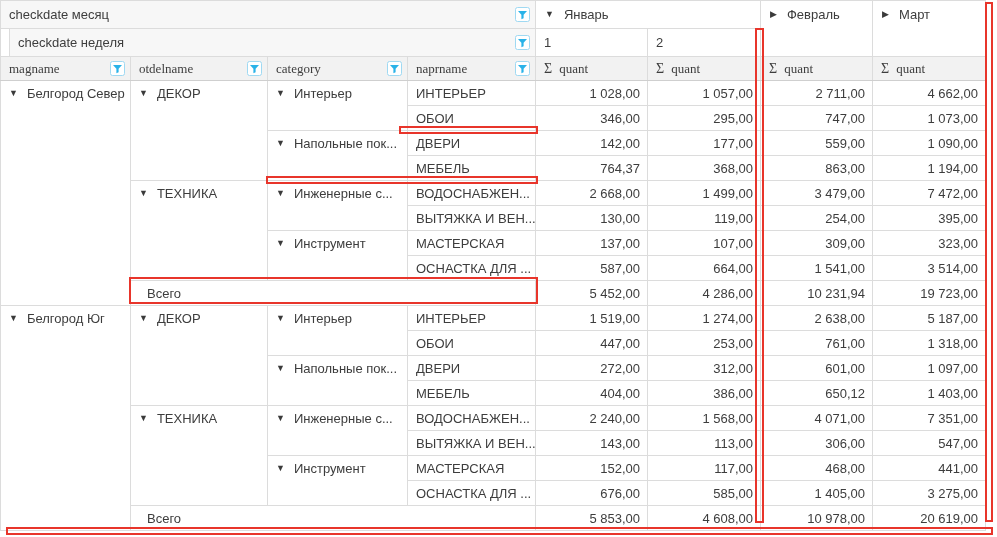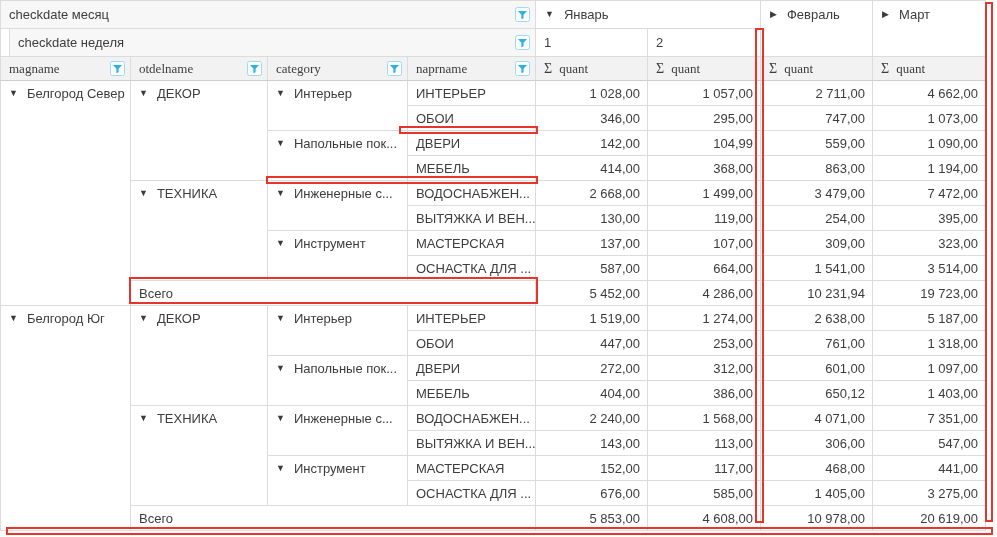--- a/index.html
+++ b/index.html
@@ -20,21 +20,21 @@
   .mwrap{display:flex;align-items:center;gap:10px;height:27px;padding-left:9px;}
   .weekcell{background:#fff;}
   .wwrap{display:flex;align-items:center;height:100%;padding-left:8px;}
   .fieldcell,.measurecell{background:#f2f2f2;border-top-color:#cfcfcf;border-bottom-color:#cfcfcf;font-family:Liberation Serif, serif;}
   .mswrap{display:flex;align-items:center;gap:7px;height:100%;padding-left:8px;}
   .sigma{font-size:14px;}
   .grp{vertical-align:top;background:#fff;}
   .gwrap{display:flex;align-items:center;gap:9px;height:25px;padding-left:8px;}
   .lwrap{display:flex;align-items:center;height:100%;padding-left:8px;}
   .num{text-align:right;padding-right:7px;}
-  .twrap{display:flex;align-items:center;height:100%;padding-left:8px;}
+  .twrap{display:flex;align-items:center;height:100%;padding-left:16px;}
   .tri{font-size:9px;color:#3a3a3a;flex:0 0 auto;line-height:1;}
   .ficon{flex:0 0 auto;display:inline-flex;width:15px;height:15px;}
   .anno{position:absolute;border:2px solid #e8352b;box-sizing:border-box;
         background:transparent;pointer-events:none;}
 </style>
 </head>
 <body>
 
 <div class="stage">
   <table>
@@ -213,29 +213,29 @@
           <td class="grp" rowspan="2">
             <div class="gwrap">
               <span class="tri">▼</span>
               <span>Напольные пок...</span>
             </div>
           </td>
           <td>
             <div class="lwrap">ДВЕРИ</div>
           </td>
           <td class="num">142,00</td>
-          <td class="num">104,99</td>
+          <td class="num">177,00</td>
           <td class="num">559,00</td>
           <td class="num">1 090,00</td>
         </tr>
         <tr>
           <td>
             <div class="lwrap">МЕБЕЛЬ</div>
           </td>
-          <td class="num">414,00</td>
+          <td class="num">764,37</td>
           <td class="num">368,00</td>
           <td class="num">863,00</td>
           <td class="num">1 194,00</td>
         </tr>
         <tr>
           <td class="grp" rowspan="4">
             <div class="gwrap">
               <span class="tri">▼</span>
               <span>ТЕХНИКА</span>
             </div>

